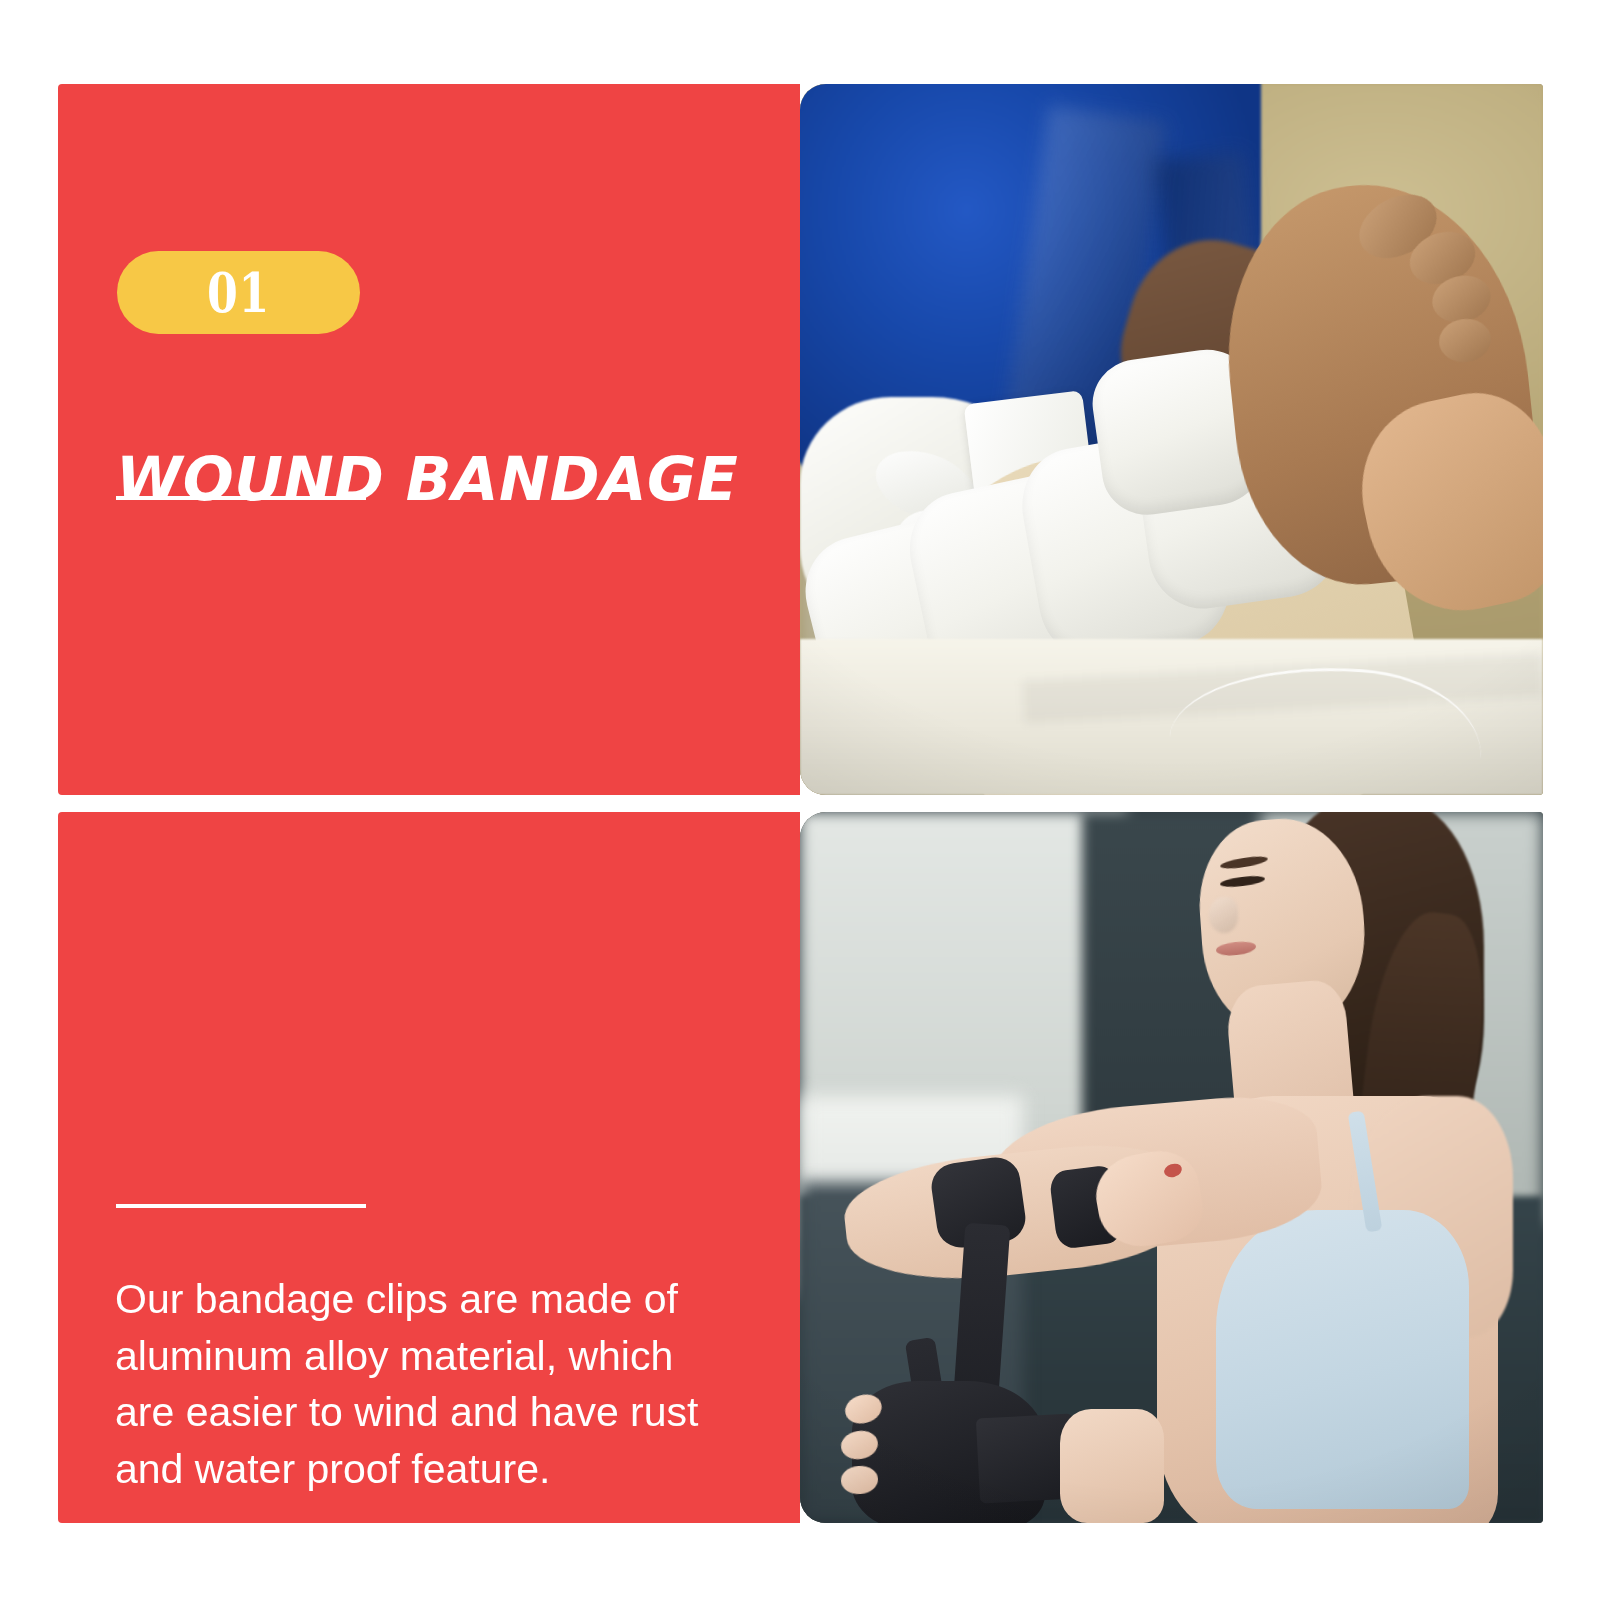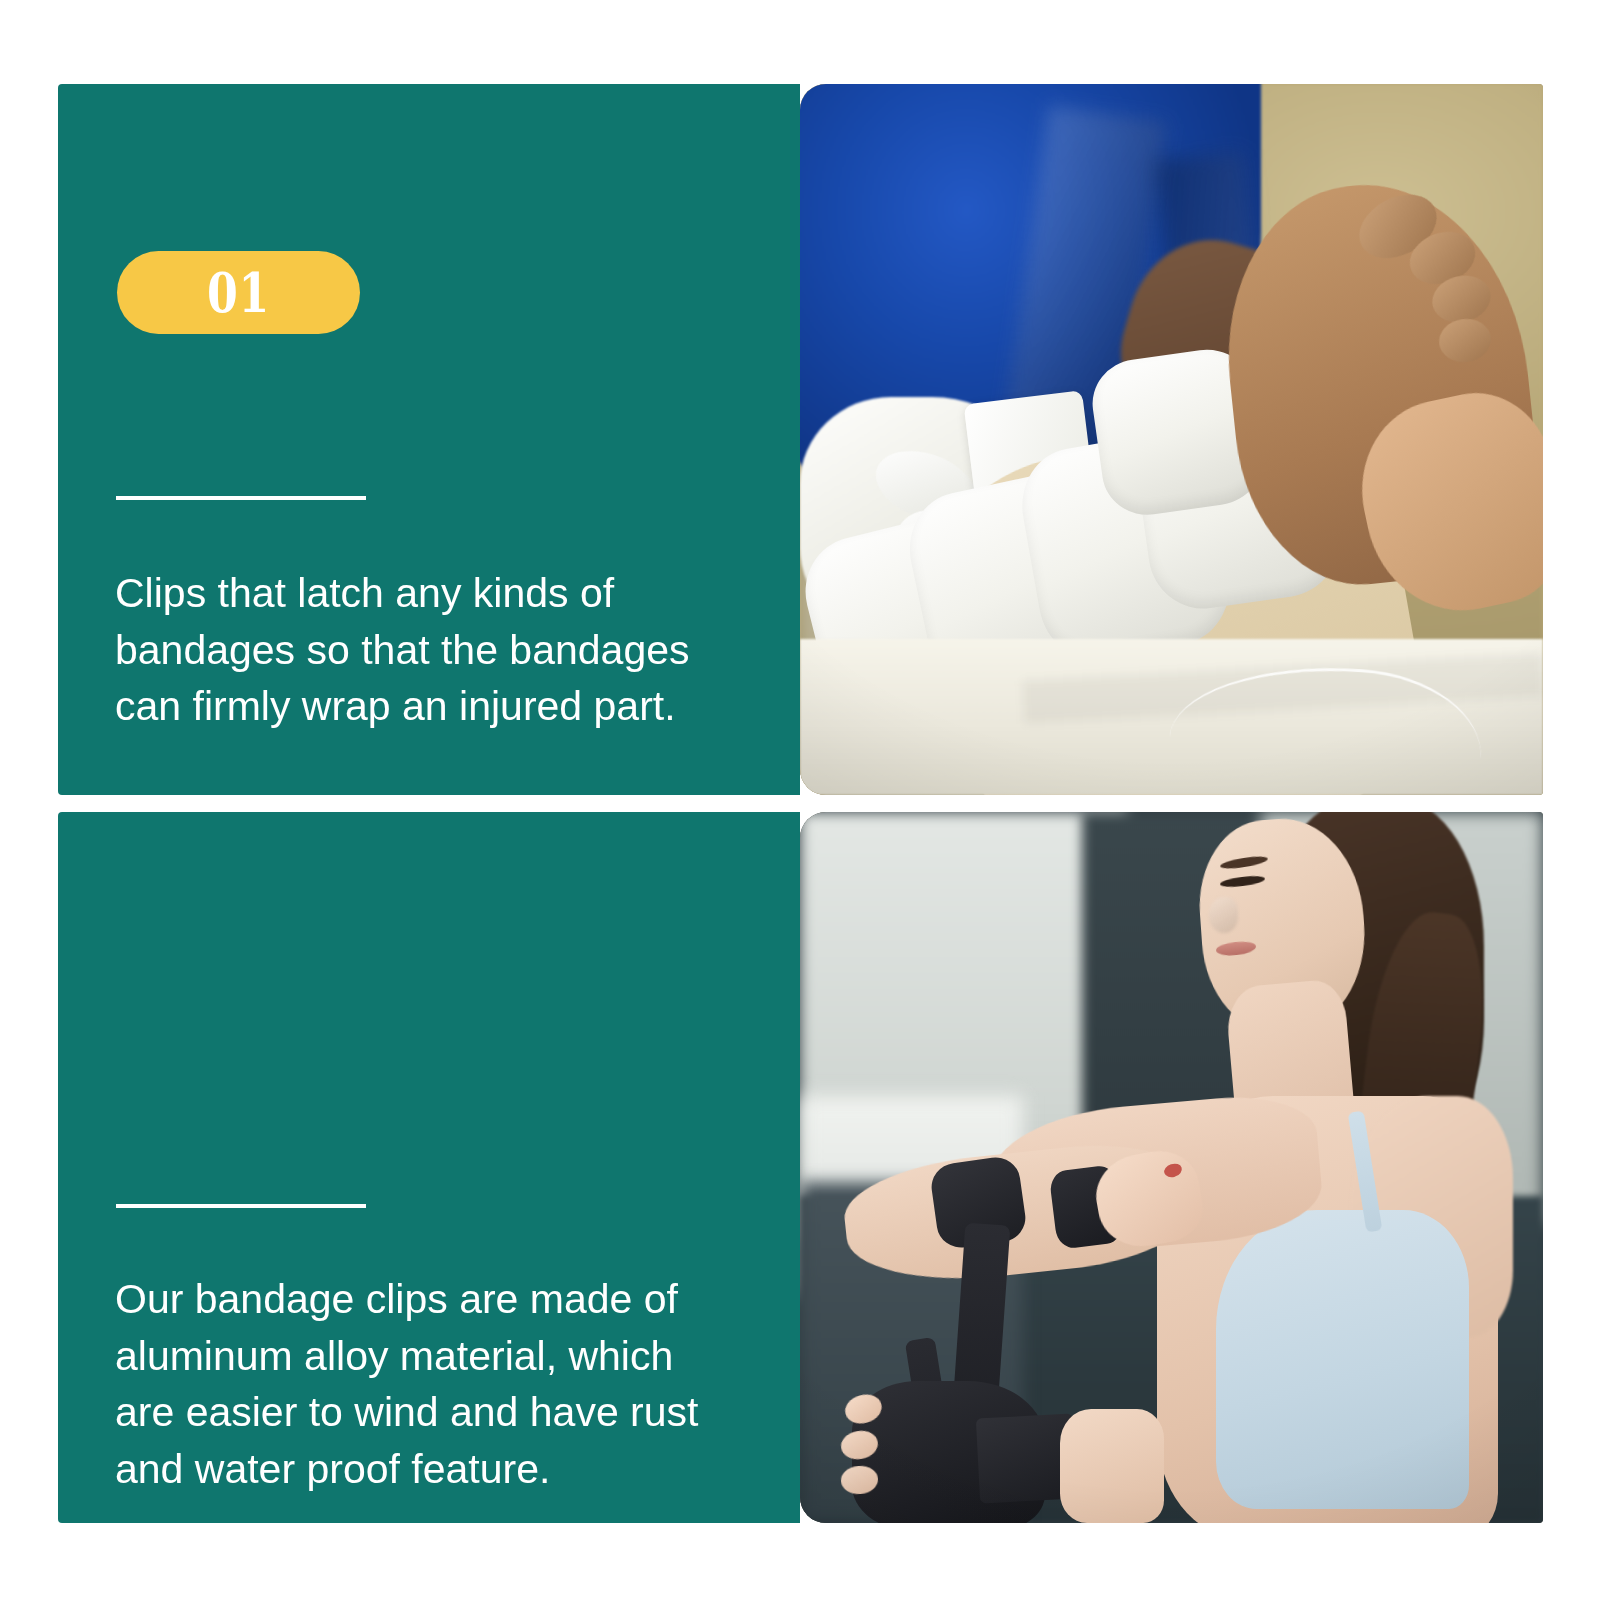--- a/index.html
+++ b/index.html
@@ -32,21 +32,21 @@
     overflow: hidden;
     border-radius: 4px;
   }
   .panel--one { top: 84px;  height: 711px; }   
   .panel--two { top: 812px; height: 711px; }   
 
   .panel-text {
     position: relative;
     width: 742px;             
     flex: 0 0 742px;
-    background: #0f766e;
+    background: #ef4444;
     box-sizing: border-box;
     padding: 0;
   }
 
   .panel-media {
     position: relative;
     flex: 1 1 auto;
     overflow: hidden;
     background: #8d8d7a;
     border-top-left-radius: 26px;
@@ -476,26 +476,24 @@
 <div class="board">
 
   <section class="panel panel--one">
 
     <div class="panel-text">
 
       <div class="badge">
         <span class="badge-num">01</span>
       </div>
 
+      <h2 class="panel-title">WOUND BANDAGE</h2>
 
       <hr class="panel-rule">
 
-      <p class="panel-body">Clips that latch any kinds of
-bandages so that the bandages
-can firmly wrap an injured part.</p>
     </div>
 
     <div class="panel-media">
       <div class="ph1">
         <div class="ph1-bg"></div>
         <div class="ph1-bgband"></div>
         <div class="ph1-scrub"></div>
         <div class="ph1-scrub-fold"></div>
         <div class="ph1-scrub-fold2"></div>
         <div class="ph1-armR"></div>

